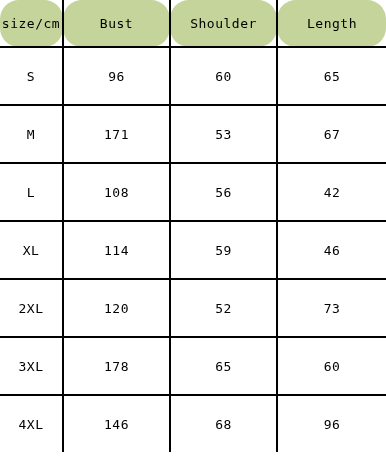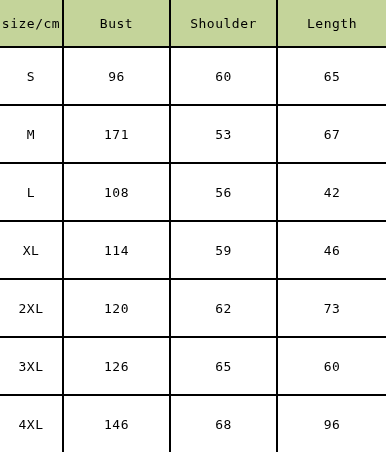--- a/index.html
+++ b/index.html
@@ -27,20 +27,21 @@
 
   #size-chart th,
   #size-chart td {
     border-right: 2px solid #000000;
     border-bottom: 2px solid #000000;
     text-align: center;
     vertical-align: middle;
     color: #000000;
     font-weight: normal;
     padding: 0;
+    border-radius: 19px;
   }
 
   #size-chart tr > th:last-child,
   #size-chart tr > td:last-child {
     border-right: none;
   }
 
   #size-chart thead th {
     height: 46px;
     font-size: 13px;
@@ -105,26 +106,26 @@
     </tr>
     <tr>
       <td class="size-label">XL</td>
       <td>114</td>
       <td>59</td>
       <td>46</td>
     </tr>
     <tr>
       <td class="size-label">2XL</td>
       <td>120</td>
-      <td>62</td>
+      <td>52</td>
       <td>73</td>
     </tr>
     <tr>
       <td class="size-label">3XL</td>
-      <td>126</td>
+      <td>178</td>
       <td>65</td>
       <td>60</td>
     </tr>
     <tr>
       <td class="size-label">4XL</td>
       <td>146</td>
       <td>68</td>
       <td>96</td>
     </tr>
   </tbody>

